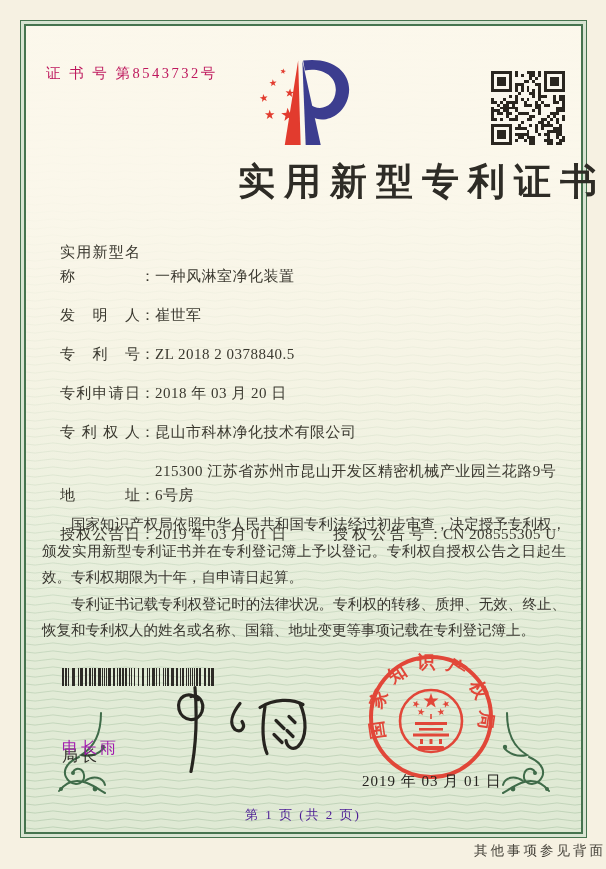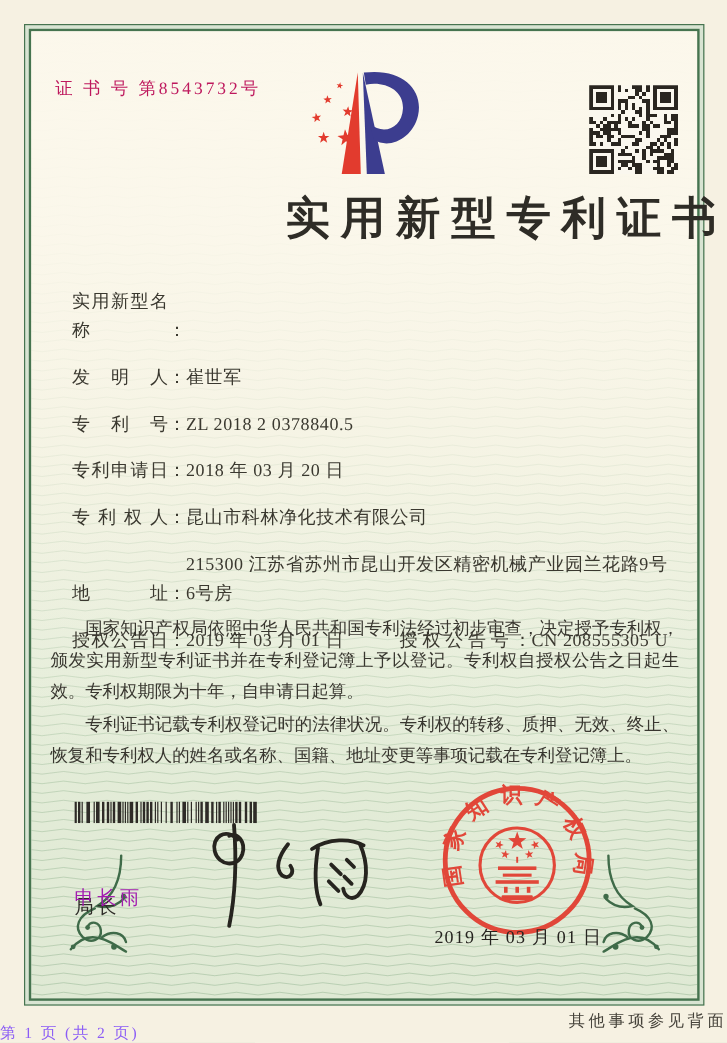--- a/index.html
+++ b/index.html
@@ -50,21 +50,21 @@
          text-align:justify;color:#38362f;}
   .paras p{margin:0;text-indent:2em;}
   .barcode-svg{left:62px;top:668px;width:156px;height:18px;}
   .sig-title{left:62px;top:746px;font-size:16px;letter-spacing:3px;color:#2f2d28;}
   .sig-name{left:62px;top:738px;font-size:16px;letter-spacing:3px;color:#a21caf;}
   .sig-svg{left:168px;top:682px;width:150px;height:98px;}
   .seal-svg{left:356px;top:642px;width:150px;height:150px;opacity:0.93;}
   .seal-ring{font-size:18px;font-weight:bold;letter-spacing:10px;fill:#e23b2e;
              font-family:"Liberation Serif","DejaVu Serif",serif;}
   .seal-date{left:362px;top:772px;font-size:15px;letter-spacing:1px;color:#262420;z-index:3;}
-  .page-num{left:0;right:0;top:852px;text-align:left;font-size:13px;letter-spacing:2px;color:#8b5cf6;}
+  .page-num{left:0;right:0;top:806px;text-align:center;font-size:13px;letter-spacing:2px;color:#4c1d95;}
   .back-note{position:absolute;left:0;right:0;top:842px;text-align:right;
              font-size:13.5px;letter-spacing:3px;color:#45423a;z-index:2;}
   .ornament{position:absolute;z-index:1;}
   .orn-left{left:25px;bottom:37px;width:58px;height:84px;}
   .orn-right{right:24px;bottom:37px;width:58px;height:84px;transform:scaleX(-1);}
 </style>
 </head>
 <body>
 
 <div class="page">
@@ -429,20 +429,21 @@
       <rect x="1" y="19" width="5" height="5" fill="#faf7ee"></rect>
       <rect x="2" y="20" width="3" height="3" fill="#2a2620"></rect>
     </svg>
 
   <div class="abs title">实用新型专利证书</div>
 
   <div class="abs content-flow">
     <div class="field">
       <span class="flabel">实用新型名称</span>
         <span class="colon">：</span>
+      <span class="fvalue">一种风淋室净化装置</span>
     </div>
     <div class="field">
       <span class="flabel">发明人</span>
         <span class="colon">：</span>
       <span class="fvalue">崔世军</span>
     </div>
     <div class="field">
       <span class="flabel">专利号</span>
         <span class="colon">：</span>
       <span class="fvalue">ZL 2018 2 0378840.5</span>

